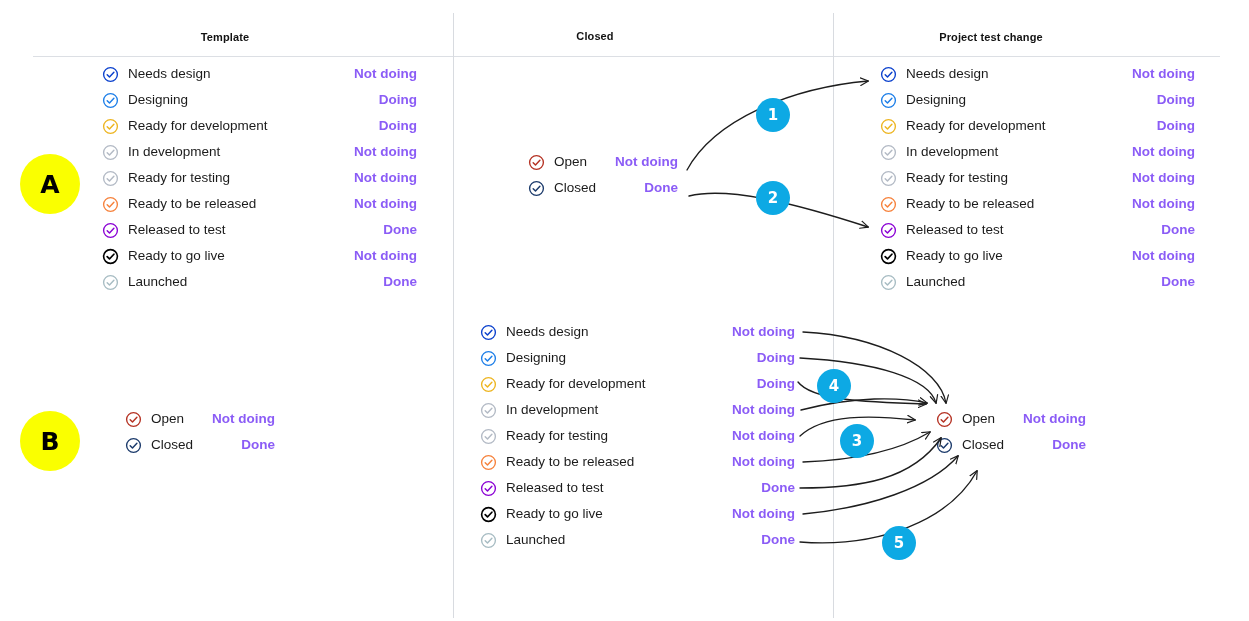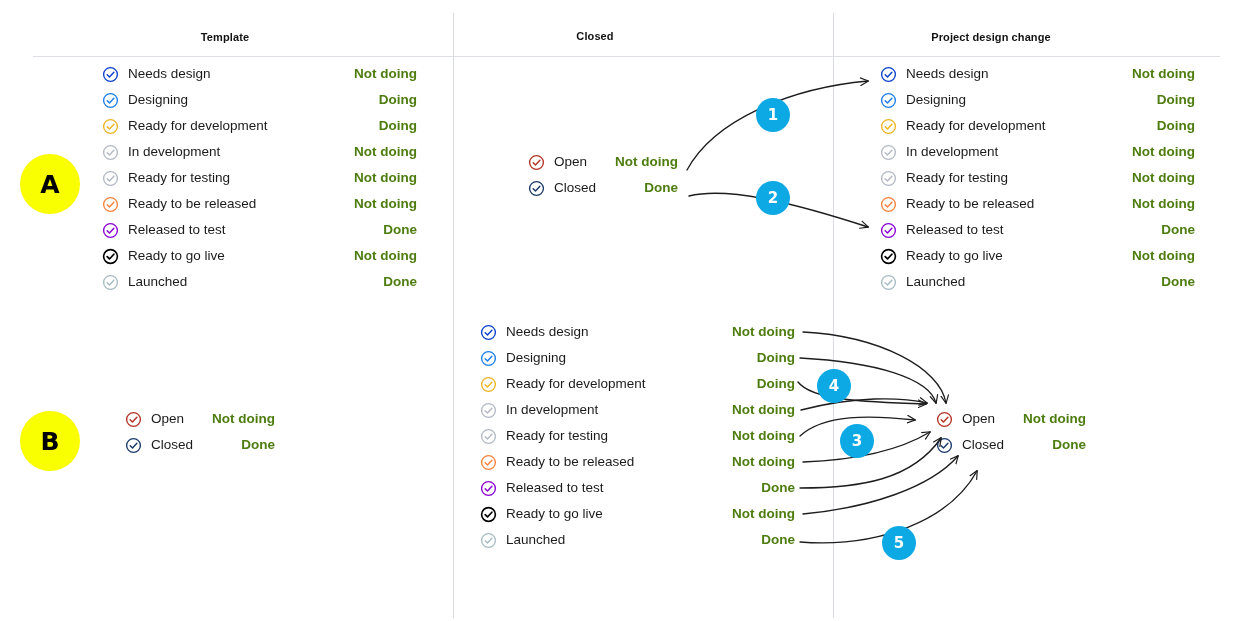--- a/index.html
+++ b/index.html
@@ -66,21 +66,21 @@
   .status-row .nm {
     font-size: 13.5px;
     color: #1b1b1b;
     white-space: nowrap;
   }
   .status-row .val {
     position: absolute;
     right: 0;
     font-size: 13.5px;
     font-weight: bold;
-    color: #4d7c0f;
+    color: #8b5cf6;
     white-space: nowrap;
   }
 
   
   .bubble {
     position: absolute;
     width: 34px; height: 34px;
     border-radius: 50%;
     background: #0da9e4;
     color: #fff;
@@ -106,21 +106,21 @@
 
   <div class="vrule" style="left:453px; top:13px; height:605px;"></div>
   <div class="vrule" style="left:833px; top:13px; height:605px;"></div>
 
   <div class="hrule" style="left:33px; top:56px; width:420px;"></div>
   <div class="hrule" style="left:454px; top:56px; width:379px;"></div>
   <div class="hrule" style="left:834px; top:56px; width:386px;"></div>
 
   <div class="col-title" style="left:120px; top:31px; width:210px;">Template</div>
   <div class="col-title" style="left:490px; top:30px; width:210px;">Closed</div>
-  <div class="col-title" style="left:886px; top:31px; width:210px;">Project design change</div>
+  <div class="col-title" style="left:886px; top:31px; width:210px;">Project test change</div>
 
   <div class="marker" style="left:20px; top:154px;">A</div>
   <div class="marker" style="left:20px; top:411px;">B</div>
 
   <div class="status-list" id="list-A-template" style="left:102px; top:66px; width:315px;">
       <div class="status-row" style="height: 26px;">
         <span class="ico"><svg viewBox="0 0 20 20" width="17" height="17" aria-hidden="true">
             <circle cx="10" cy="10" r="8.1" fill="none" stroke="#0b41cd" stroke-width="1.6"></circle>
             <path d="M6.1 10.2 L8.8 12.9 L14 7.3" fill="none" stroke="#0b41cd" stroke-width="1.7000000000000002" stroke-linecap="round" stroke-linejoin="round"></path>
           </svg></span>

